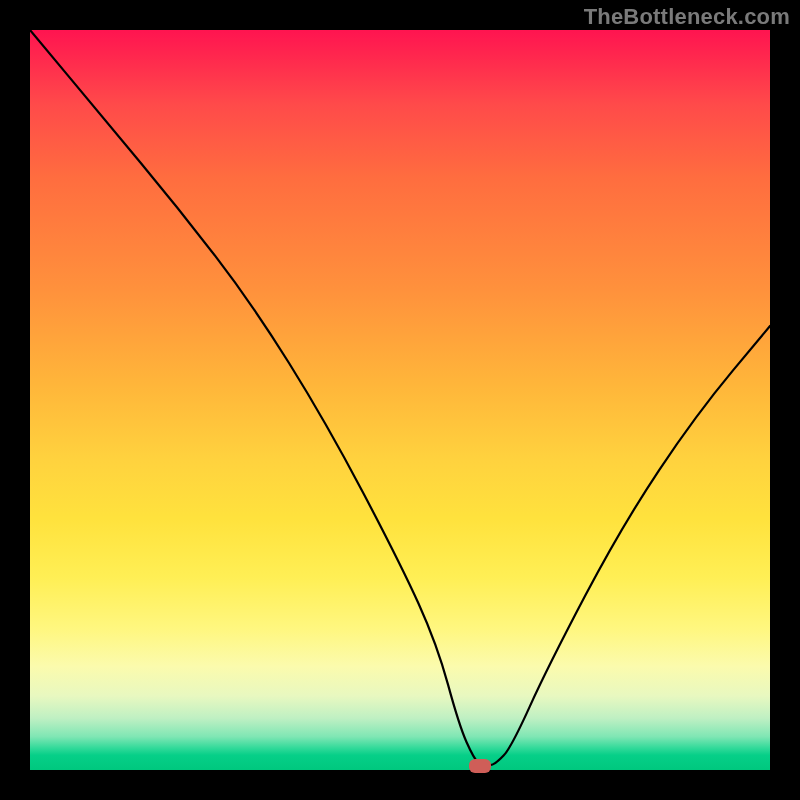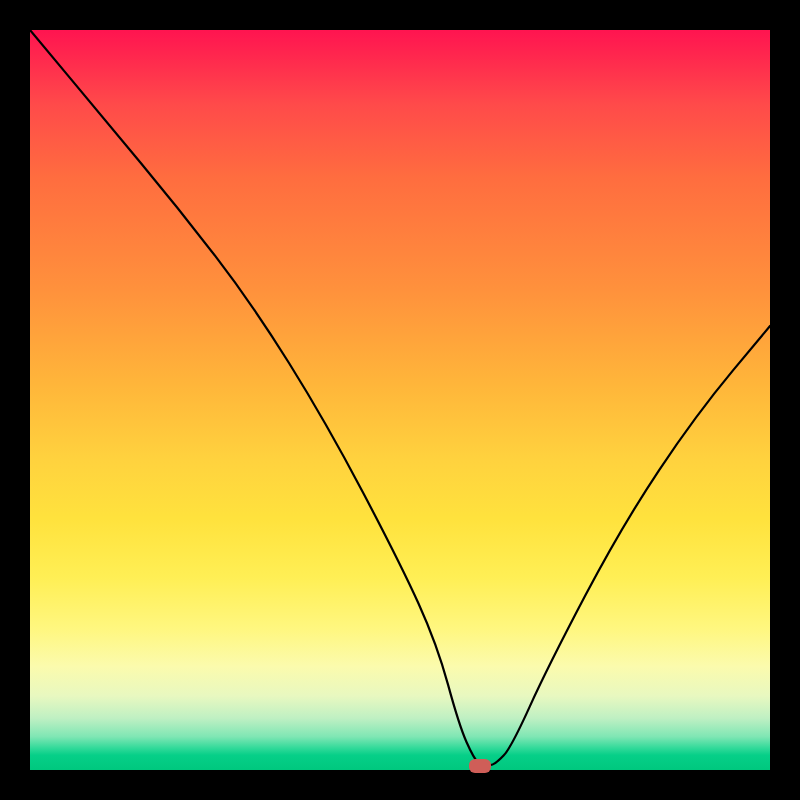--- a/index.html
+++ b/index.html
@@ -73,20 +73,21 @@
     width: 22px;
     height: 14px;
     border-radius: 6px;
     background: #cf5e58;
   }
 </style>
 </head>
 <body>
 
 <div class="frame">
+  <div class="watermark">TheBottleneck.com</div>
 
   <div class="plot">
     <div class="gradient"></div>
 
     <svg class="curve" viewBox="0 0 740 740" preserveAspectRatio="none">
       <path id="curve-path" d="M 0.0 0.0 Q 0.0 0.0 37.0 44.4 Q 74.0 88.8 111.0 133.2 Q 148.0 177.6 185.0 225.7 Q 222.0 273.8 259.0 333.0 Q 296.0 392.2 333.0 462.5 Q 370.0 532.8 388.5 573.5 Q 407.0 614.2 418.1 654.9 Q 429.2 695.6 436.6 712.3 Q 444.0 728.9 447.7 731.9 Q 451.4 734.8 455.1 735.2 Q 458.8 735.6 462.5 734.5 Q 466.2 733.3 473.6 725.6 Q 481.0 717.8 499.5 677.1 Q 518.0 636.4 555.0 566.1 Q 592.0 495.8 629.0 440.3 Q 666.0 384.8 703.0 340.4 T 740.0 296.0"></path>
     </svg>
 
     <div class="marker" id="min-marker" style="left: 438.92px; top: 728.56px; background: rgb(207, 94, 88);"></div>
   </div>

